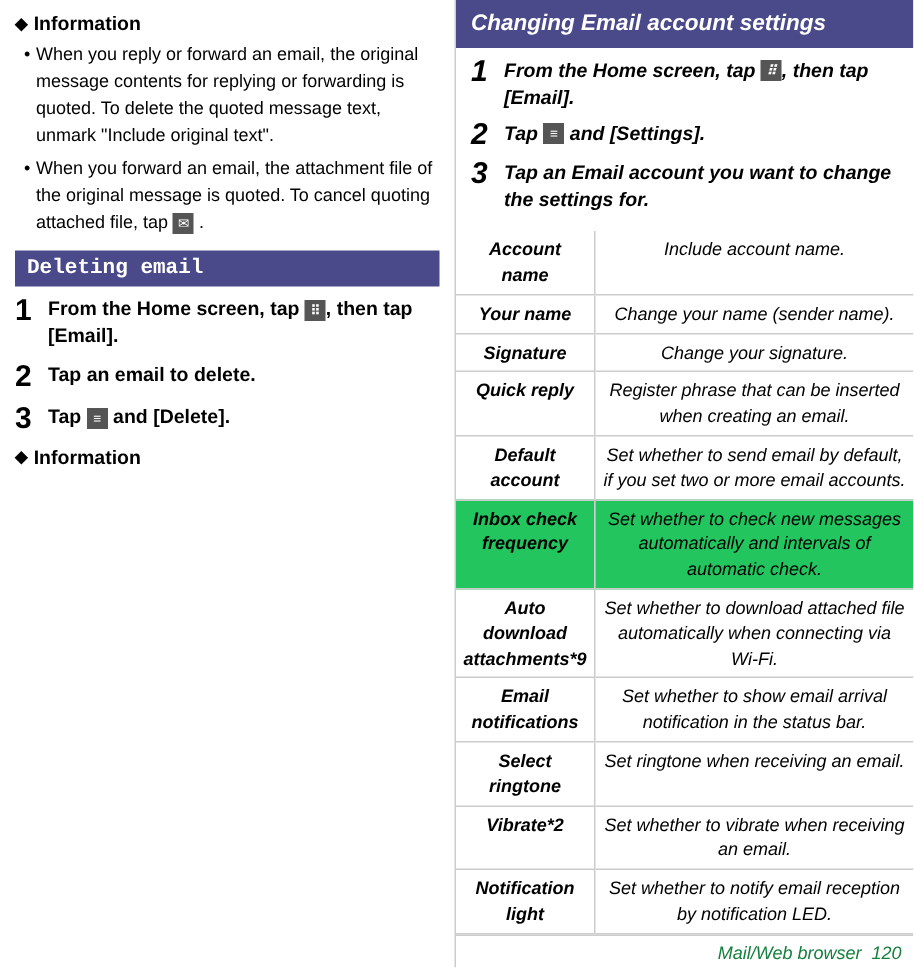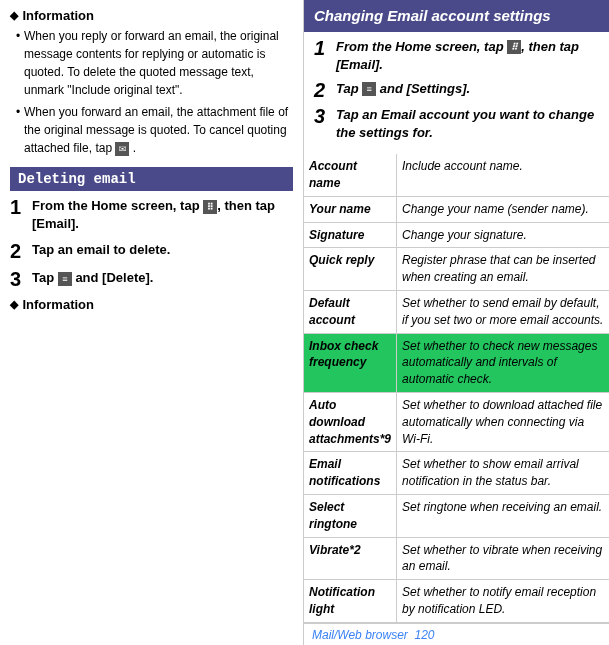--- a/index.html
+++ b/index.html
@@ -157,54 +157,55 @@
     }
 
     .settings-table tr {
       border-bottom: 1px solid #ccc;
     }
 
     .settings-table td {
       padding: 4px 5px;
       vertical-align: top;
       line-height: 1.4;
+      text-align: center;
     }
 
     .settings-table td:first-child {
       font-weight: bold;
       width: 85px;
       border-right: 1px solid #ccc;
     }
 
     .highlighted-row td {
       background: #22c55e;
     }
 
     
     .footer {
       display: flex;
-      justify-content: flex-start;
+      justify-content: flex-end;
       padding: 4px 8px;
       font-size: 12px;
-      color: #3b82f6;
+      color: #15803d;
       border-top: 1px solid #ccc;
     }
   </style>
 </head>
 <body>
 
 <div class="left-col">
 
   <div class="info-block">
     <div class="info-header">
       <span class="diamond-icon">◆</span>
       <span>Information</span>
     </div>
     <ul class="bullet-list">
-      <li>When you reply or forward an email, the original message contents for replying or automatic is quoted. To delete the quoted message text, unmark "Include original text".</li>
+      <li>When you reply or forward an email, the original message contents for replying or forwarding is quoted. To delete the quoted message text, unmark "Include original text".</li>
       <li>When you forward an email, the attachment file of the original message is quoted. To cancel quoting attached file, tap <span class="inline-icon">✉</span> .</li>
     </ul>
   </div>
 
   <div class="section-divider">Deleting email</div>
 
   <div class="step-block">
     <span class="step-num">1</span>
     <span class="step-text">From the Home screen, tap <span class="inline-icon">⠿</span>, then tap [Email].</span>
   </div>

